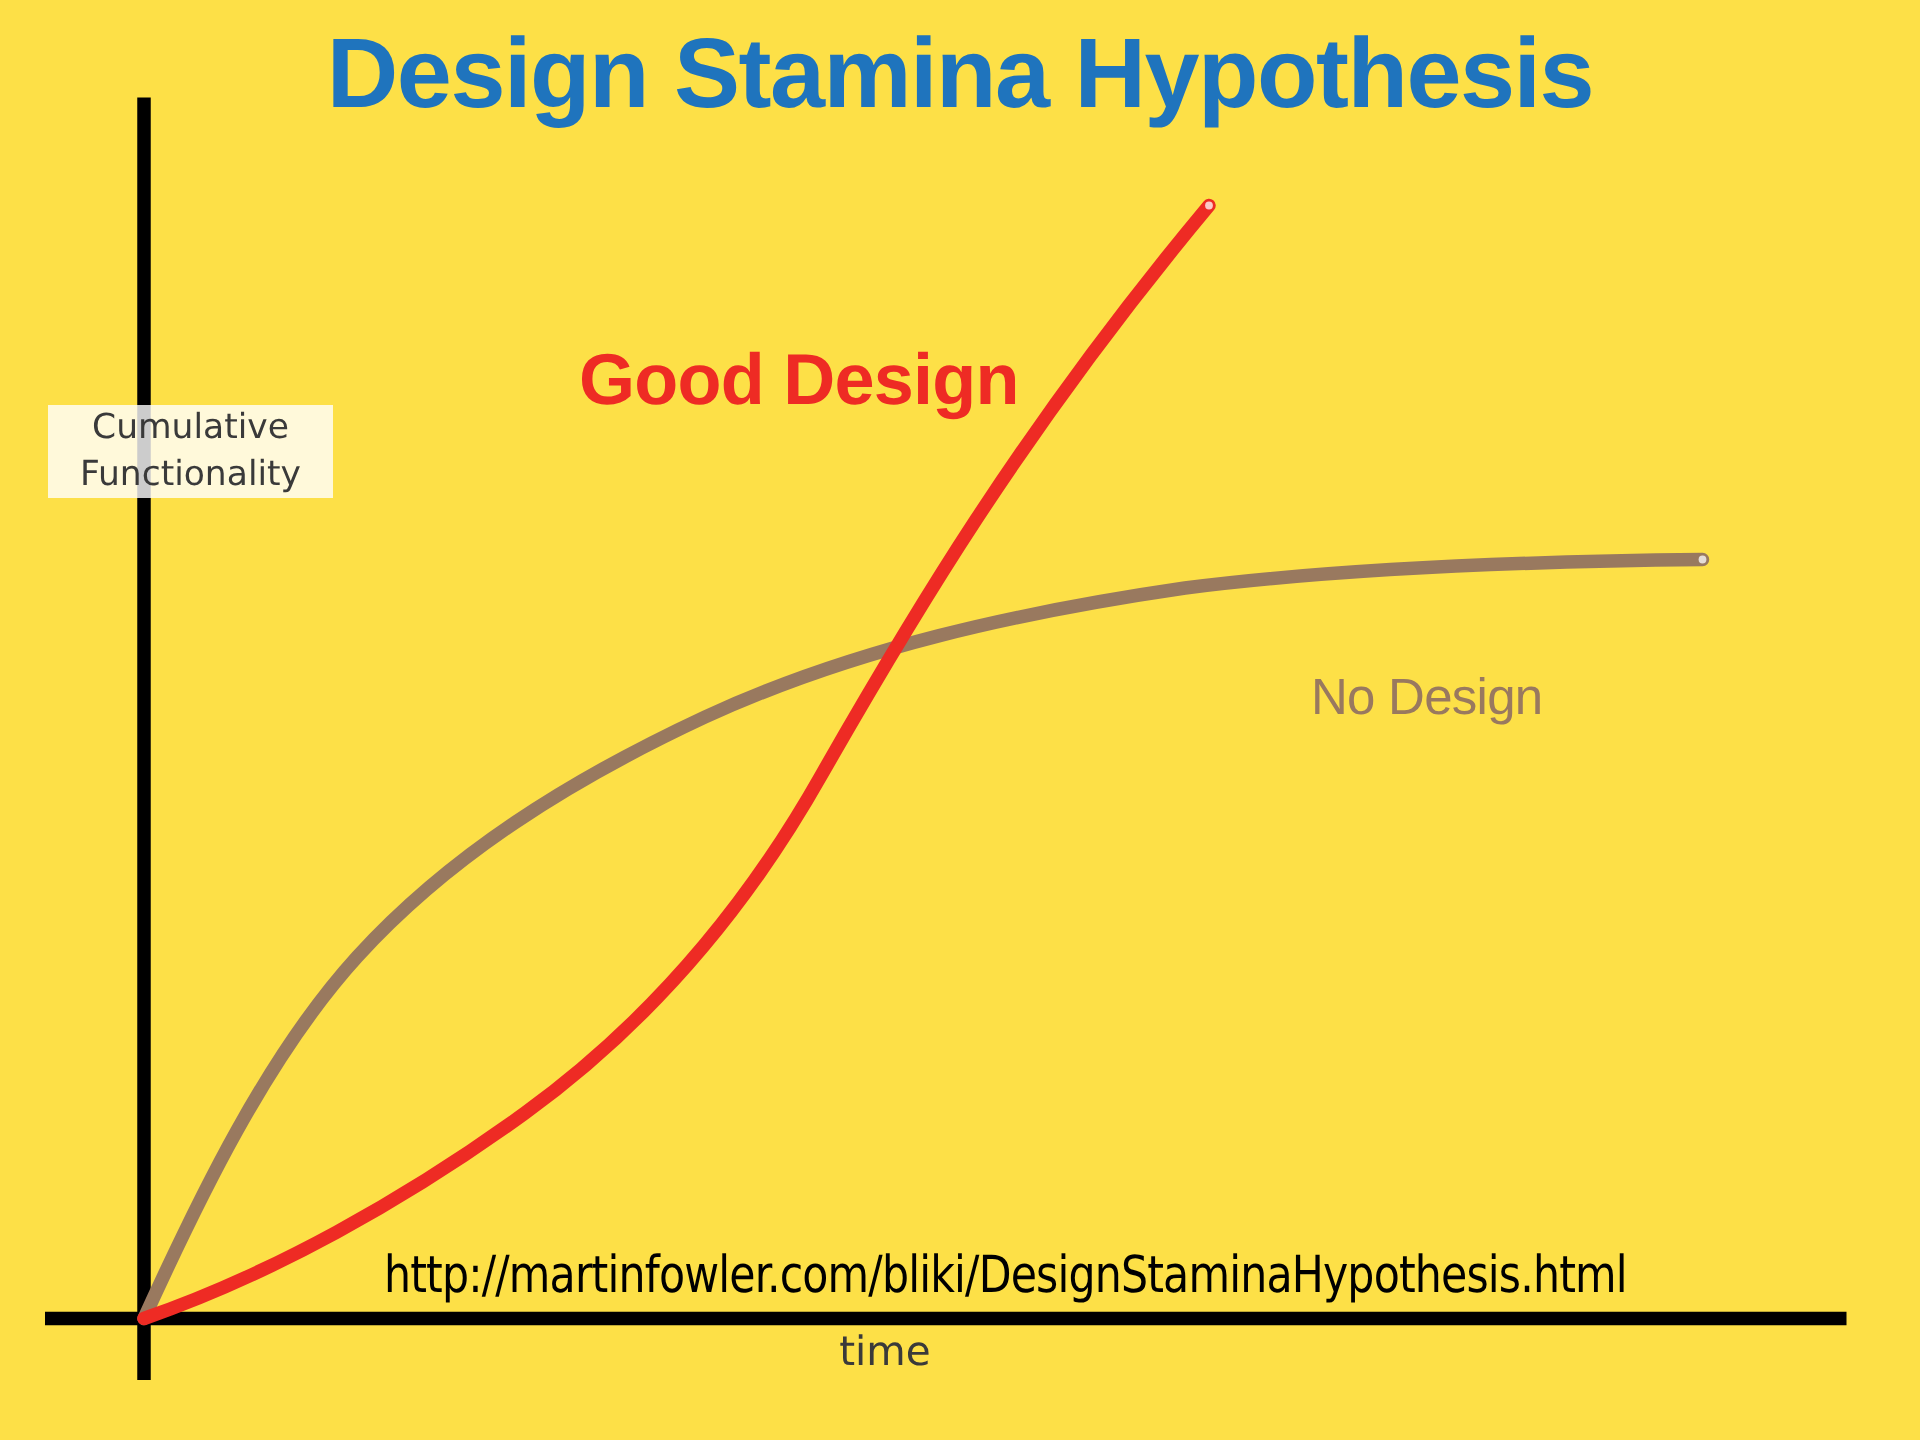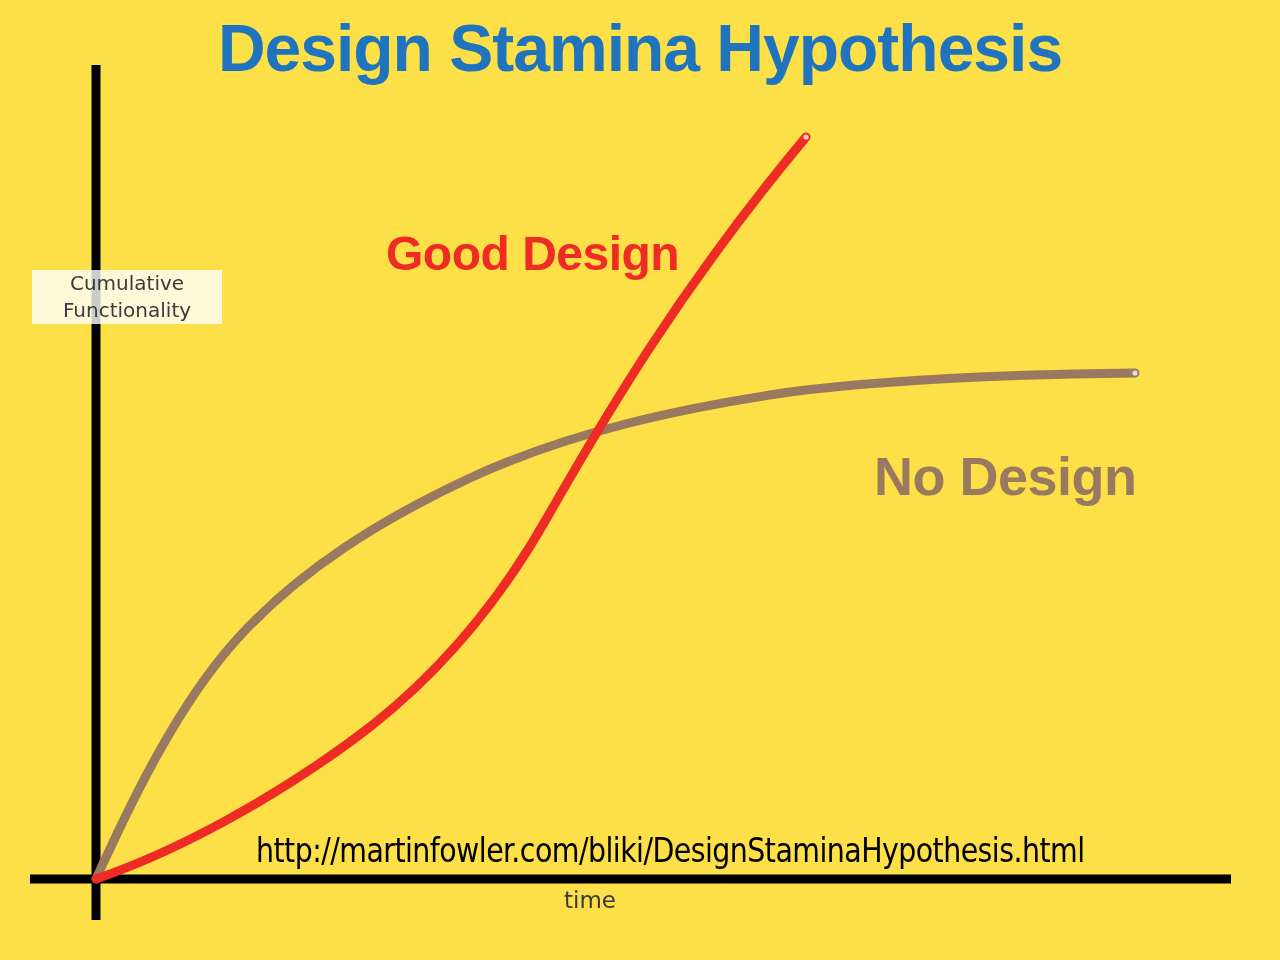--- a/index.html
+++ b/index.html
@@ -38,50 +38,50 @@
     letter-spacing: -1px;
     color: #1f74bd;
   }
   #ylabel {
     left: 32px;
     top: 270px;
     width: 190px;
     text-align: center;
     font-family: "DejaVu Sans", sans-serif;
     font-weight: 400;
-    font-size: 20px;
+    font-size: 23px;
     line-height: 1.35;
     color: #3a3a3a;
     background: rgba(255,255,255,0.80);
   }
   #xlabel {
     left: 490px;
     top: 888px;
     width: 200px;
     text-align: center;
     font-family: "DejaVu Sans", sans-serif;
     font-weight: 400;
-    font-size: 23px;
+    font-size: 27px;
     color: #3a3a3a;
   }
   #series-label-good {
     left: 386px;
     top: 229px;
     font-family: "Liberation Sans", sans-serif;
     font-weight: bold;
     font-size: 48px;
     letter-spacing: -0.5px;
     color: #ee2b24;
   }
   #series-label-no {
     left: 874px;
     top: 448px;
     font-family: "Liberation Sans", sans-serif;
-    font-weight: bold;
-    font-size: 54px;
+    font-weight: normal;
+    font-size: 34px;
     letter-spacing: -0.5px;
     color: #99795f;
   }
   #source-url {
     left: 256px;
     top: 833px;
     font-family: "DejaVu Sans Condensed", "DejaVu Sans", sans-serif;
     font-weight: 400;
     font-size: 34px;
     letter-spacing: -0.6px;

